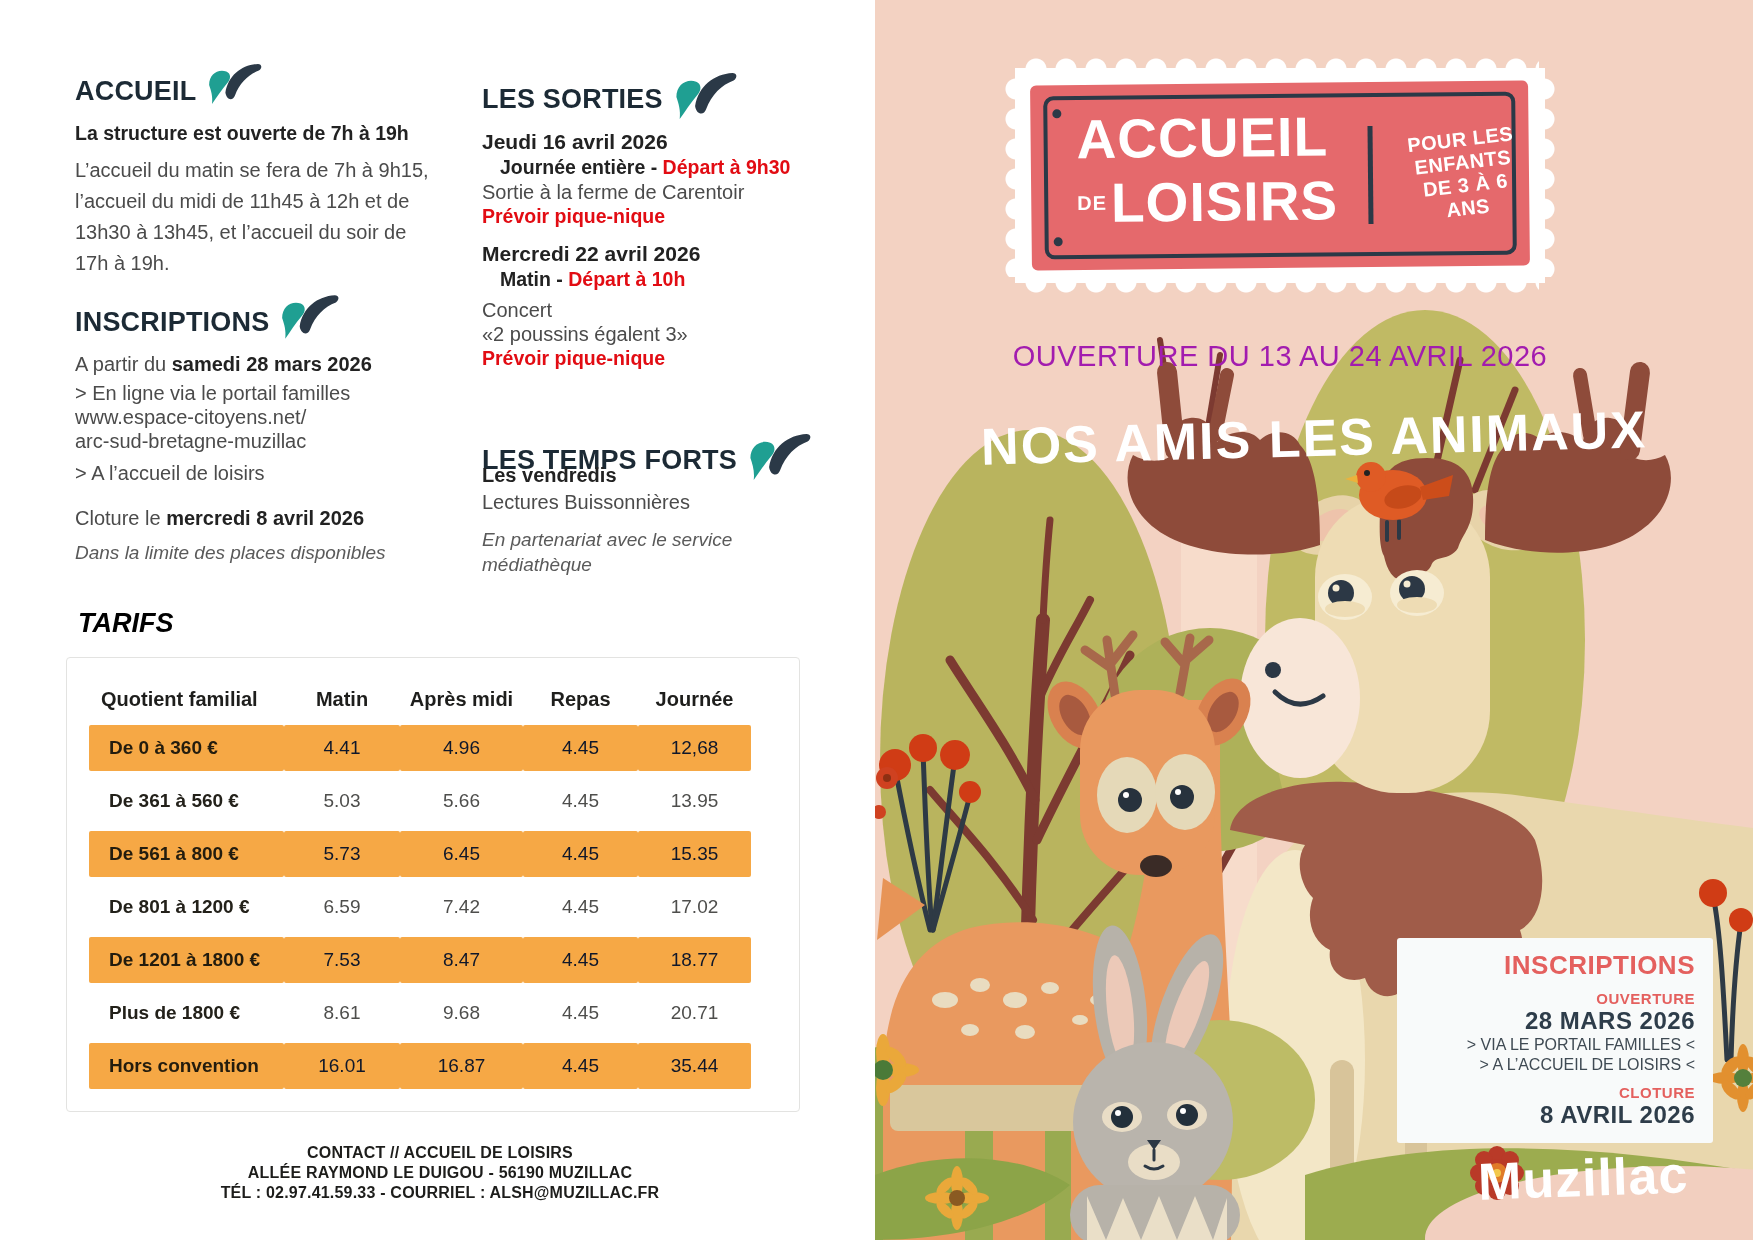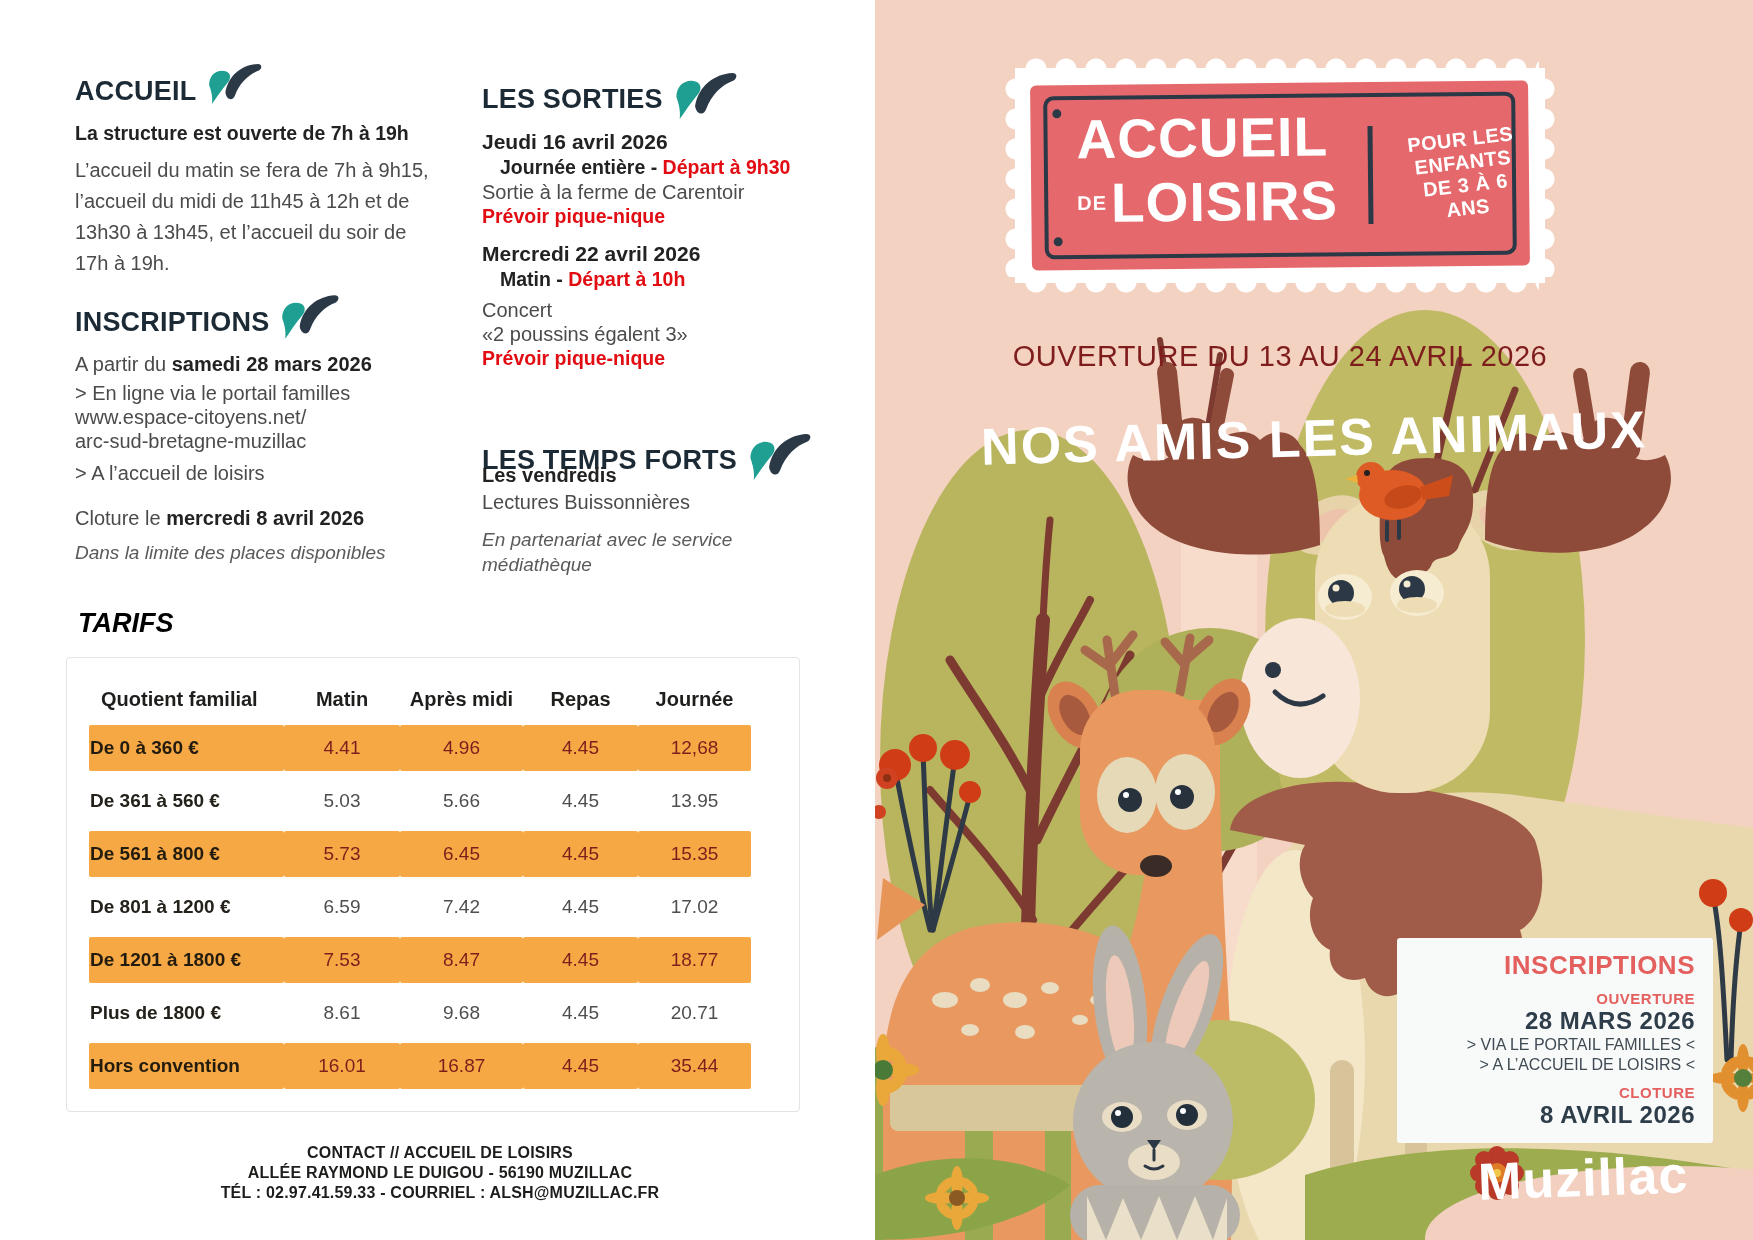--- a/index.html
+++ b/index.html
@@ -20,22 +20,22 @@
 
   
   #tarifs-box{left:66px;top:657px;width:734px;height:455px;background:#fff;border:1px solid #e3e3e1;
               border-radius:4px;box-sizing:border-box;padding:30px 22px 0 22px;}
   .t-grid{display:grid;grid-template-columns:195px 116px 123px 115px 113px;align-items:center;}
   .t-header{margin-bottom:14px;font-size:20px;font-weight:700;color:#1e1e1c;}
   .t-header .c{text-align:center;}
   .t-header .l{padding-left:12px;}
   .t-row{height:46px;margin-bottom:7px;font-size:19px;}
   .t-row .cell{height:46px;display:flex;align-items:center;justify-content:center;border-radius:2px;color:#4e4e4c;}
-  .t-row .lbl{justify-content:flex-start;padding-left:1px;font-weight:700;color:#23211a;box-sizing:border-box;}
-  .t-row.orange .cell{background:#f6a845;color:#7f1d1d;}
+  .t-row .lbl{justify-content:flex-start;padding-left:20px;font-weight:700;color:#23211a;box-sizing:border-box;}
+  .t-row.orange .cell{background:#f6a845;color:#0f172a;}
   .t-row.orange .lbl{color:#231c0e;}
 
   #contact{left:120px;top:1143px;width:640px;text-align:center;font-size:16px;font-weight:700;
            color:#1d1d1b;line-height:20px;letter-spacing:.2px;}
 
   
   #right-panel{left:875px;top:0;width:878px;height:1240px;overflow:hidden;background:#f3d2c2;}
   #illu{position:absolute;left:0;top:0;}
 
   #stamp{left:140px;top:68px;width:530px;height:215px;background:#fff;}
@@ -49,21 +49,21 @@
   #stamp-frame{position:absolute;inset:11px 13px;border:4px solid #2b3947;border-radius:10px;}
   .screw{position:absolute;width:9px;height:9px;border-radius:50%;background:#2b3947;left:22px;}
   .screw.top{top:24px;} .screw.bot{bottom:24px;}
   #stamp-content{position:absolute;inset:0;display:flex;align-items:center;padding-left:46px;box-sizing:border-box;color:#fff;}
   #stamp-words{line-height:50px;font-weight:800;letter-spacing:1px;}
   .stamp-big{font-size:55px;}
   .stamp-de{font-size:20px;font-weight:800;vertical-align:12px;margin-right:4px;}
   #stamp-divider{width:5px;height:98px;background:#2b3947;margin:0 26px 0 30px;}
   #stamp-audience{transform:rotate(-6deg);text-align:center;font-weight:700;font-size:20px;line-height:23px;letter-spacing:.5px;}
 
-  #ouverture{left:45px;top:340px;width:720px;text-align:center;font-size:29px;color:#7f1d1d;letter-spacing:.5px;}
+  #ouverture{left:45px;top:340px;width:720px;text-align:center;font-size:29px;color:#a21caf;letter-spacing:.5px;}
   #main-title{left:0;top:408px;width:878px;text-align:center;font-size:52px;font-weight:800;color:#ffffff;
               letter-spacing:2px;transform:rotate(-1.5deg);}
 
   #info-card{left:522px;top:938px;width:316px;background:#f8fafa;border-radius:3px;box-sizing:border-box;
              padding:12px 18px 14px 12px;text-align:right;}
   .card-title{font-size:26px;font-weight:800;color:#e4605e;letter-spacing:.5px;}
   .card-label{font-size:15px;font-weight:800;color:#e4605e;margin-top:9px;letter-spacing:.5px;}
   .card-date{font-size:24px;font-weight:800;color:#2e3d4a;letter-spacing:.5px;}
   .card-line{font-size:16px;color:#3f4a53;line-height:20px;}
 

